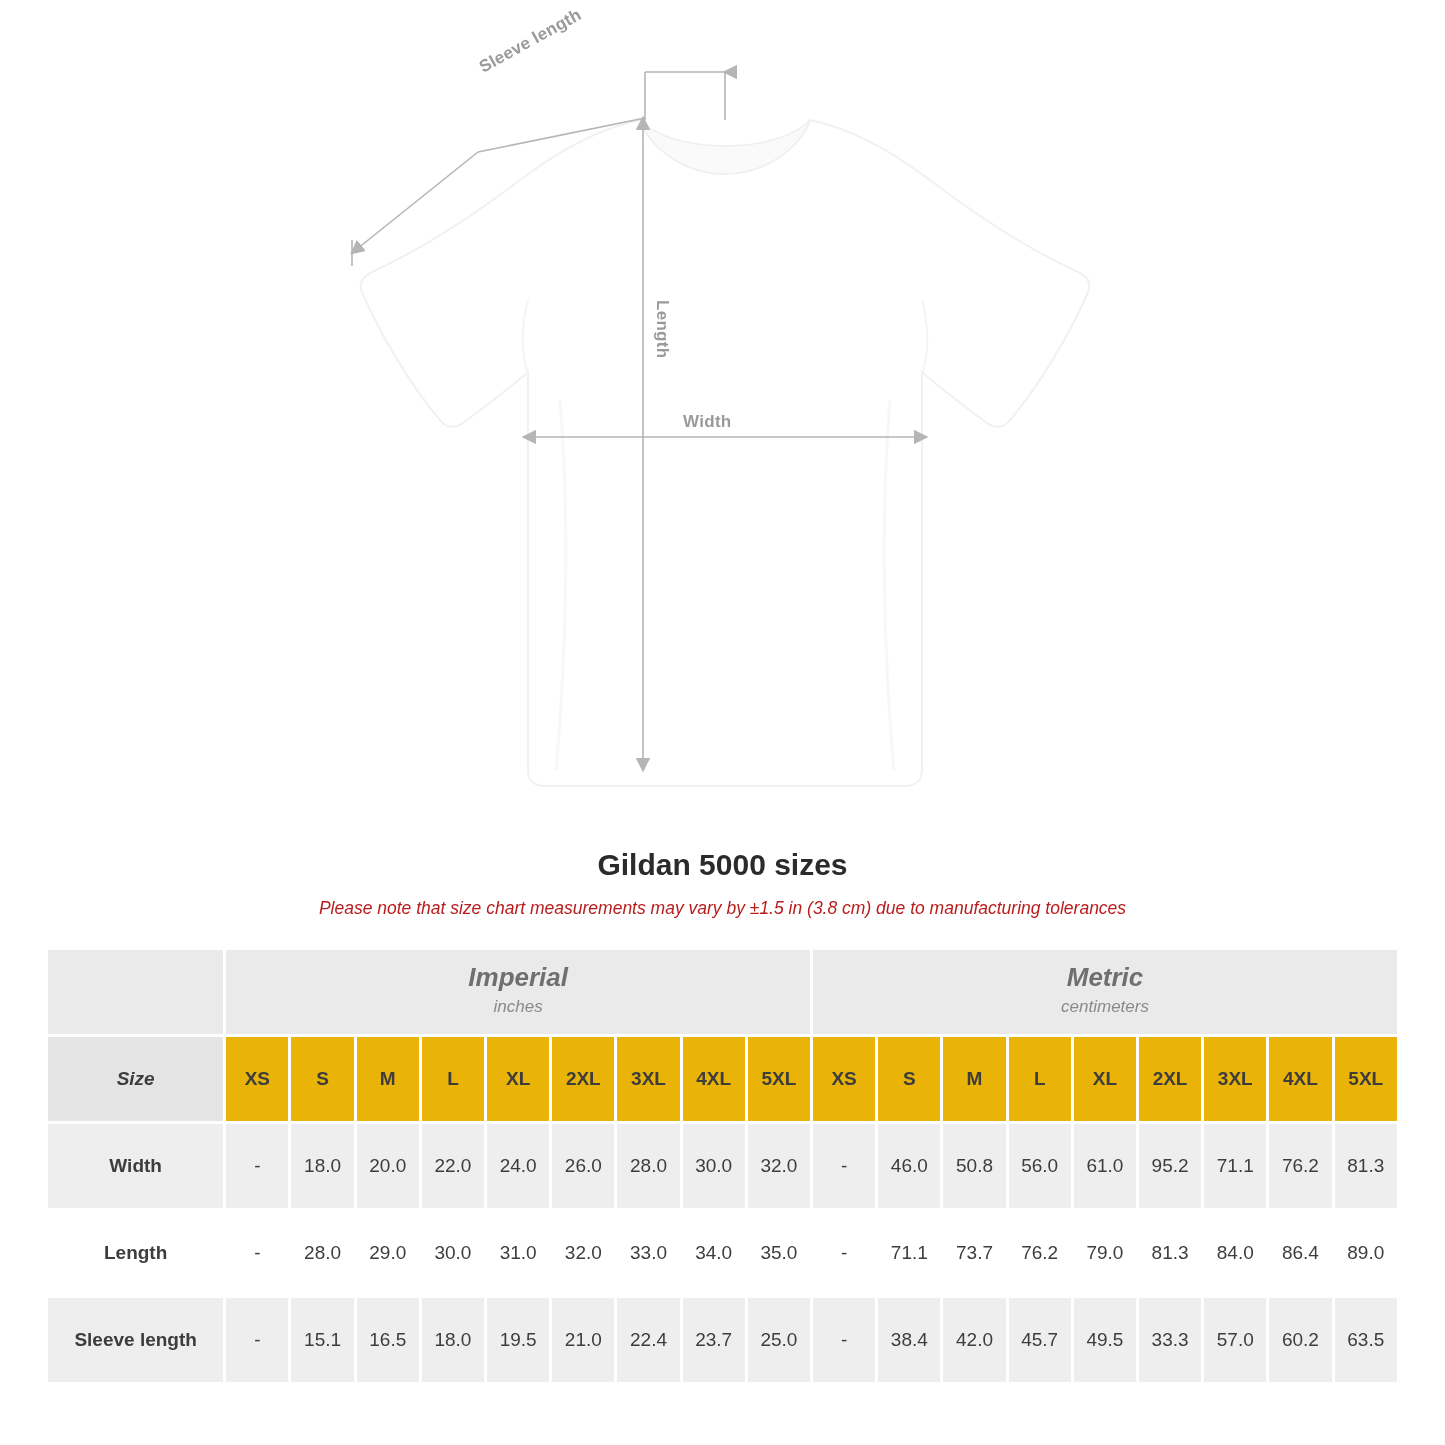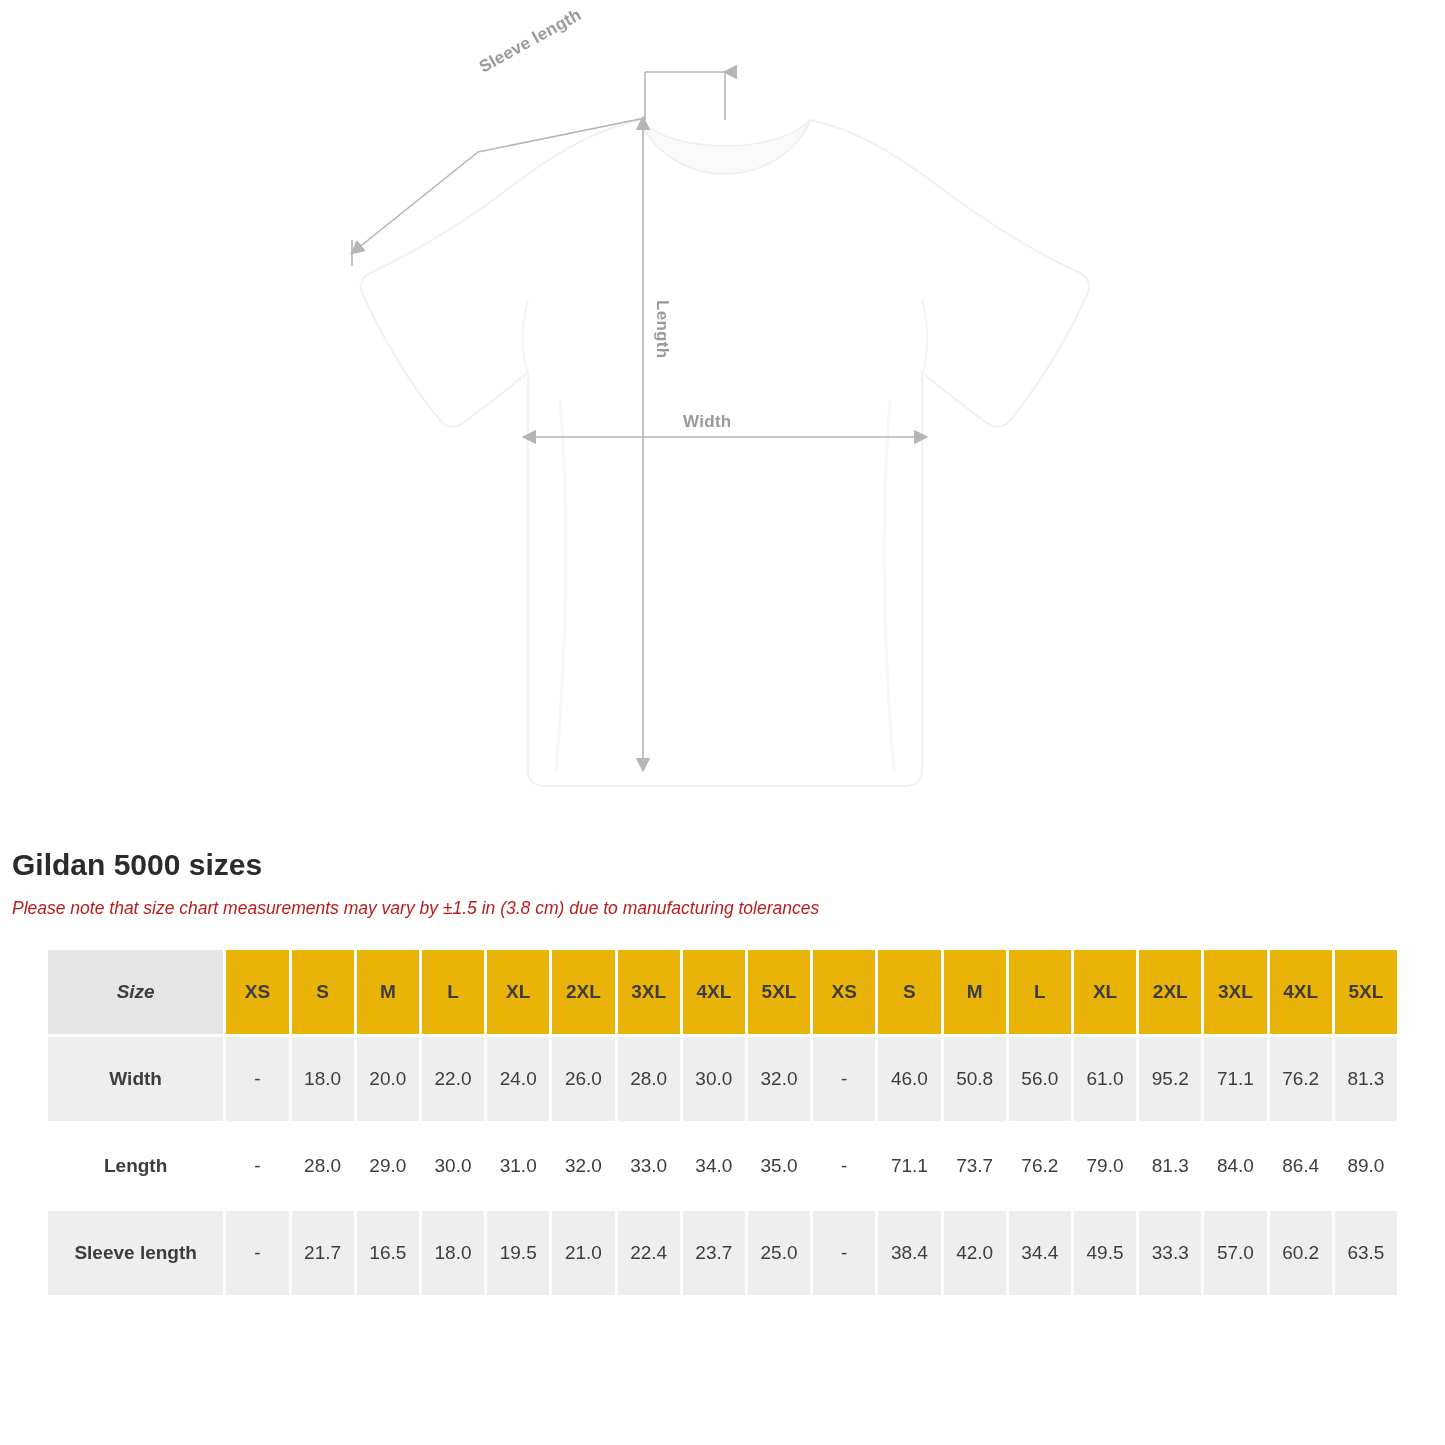--- a/index.html
+++ b/index.html
@@ -54,22 +54,22 @@
     writing-mode: vertical-rl;
     text-orientation: mixed;
   }
   .dim-label.width {
     left: 683px;
     top: 412px;
   }
 
   
   .title-block {
+    text-align: center;
     margin-top: 18px;
-    margin-left: 12px;
   }
   .chart-title {
     font-size: 30px;
     font-weight: bold;
     color: #2b2b2b;
     margin: 0 0 16px 0;
   }
   .chart-note {
     font-size: 17.5px;
     font-style: italic;
@@ -238,20 +238,31 @@
           <col style="width:64px">
         <col style="width:64px">
           <col style="width:64px">
           <col style="width:64px">
         <col style="width:64px">
           <col style="width:64px">
           <col style="width:64px">
       </colgroup>
 
       <tbody>
+          <tr>
+        <td class="blank-head"></td>
+        <td class="unit-head" colspan="9">
+          <div class="unit-name">Imperial</div>
+          <div class="unit-sub">inches</div>
+        </td>
+        <td class="unit-head" colspan="9">
+          <div class="unit-name">Metric</div>
+          <div class="unit-sub">centimeters</div>
+        </td>
+      </tr>
 
       <tr class="head-row">
         <td class="rowlabel">Size</td>
         <td>XS</td>
         <td>S</td>
         <td>M</td>
         <td>L</td>
         <td>XL</td>
         <td>2XL</td>
         <td>3XL</td>
@@ -308,32 +319,32 @@
         <td>79.0</td>
         <td>81.3</td>
         <td>84.0</td>
         <td>86.4</td>
         <td>89.0</td>
       </tr>
 
       <tr class="band">
         <td class="rowlabel">Sleeve length</td>
         <td>-</td>
-        <td>21.7</td>
+        <td>15.1</td>
         <td>16.5</td>
         <td>18.0</td>
         <td>19.5</td>
         <td>21.0</td>
         <td>22.4</td>
         <td>23.7</td>
         <td>25.0</td>
         <td>-</td>
         <td>38.4</td>
         <td>42.0</td>
-        <td>34.4</td>
+        <td>45.7</td>
         <td>49.5</td>
         <td>33.3</td>
         <td>57.0</td>
         <td>60.2</td>
         <td>63.5</td>
       </tr>
     </tbody>
       </table>
   </div>
 

